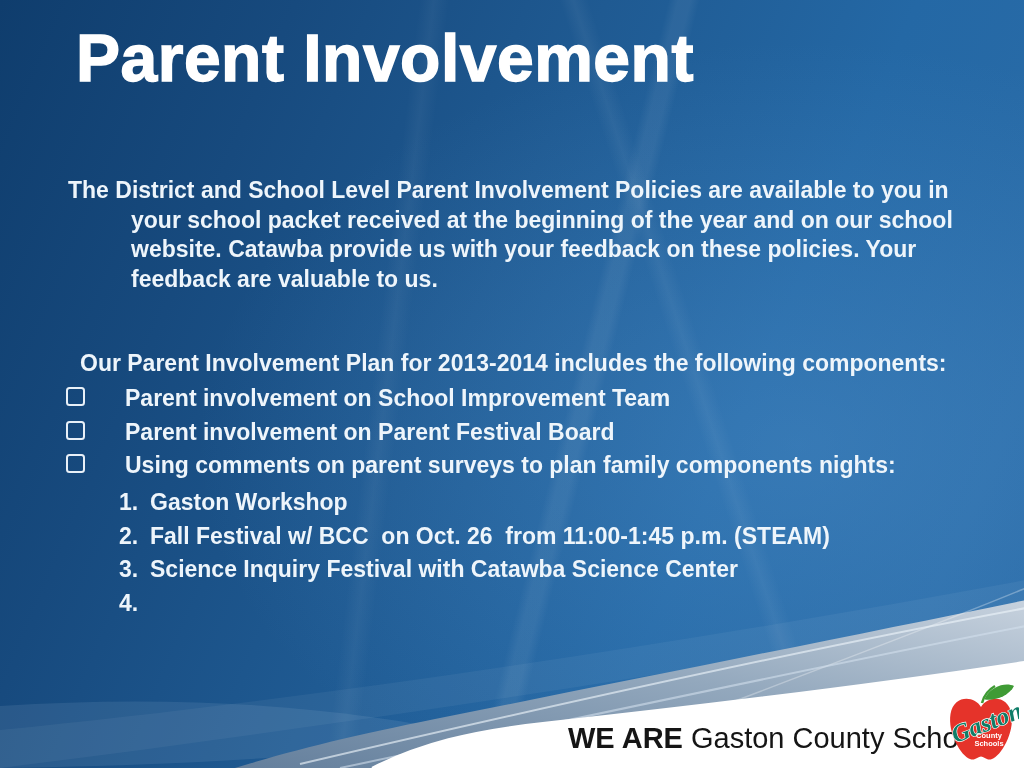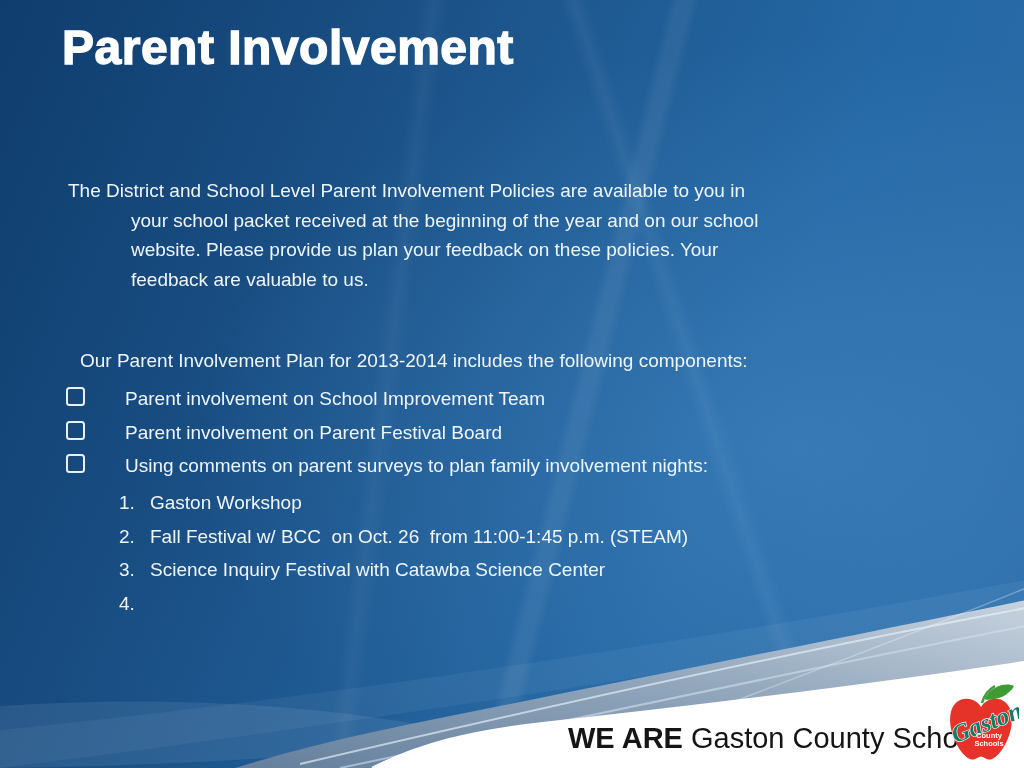--- a/index.html
+++ b/index.html
@@ -13,28 +13,28 @@
       linear-gradient(113deg, #0f3d6d 0%, #174a7e 22%, #1f5a92 45%, #2468a5 68%, #2a6ca8 88%, #2869a5 100%);
   }
   .streaks{
     position:absolute;inset:0;pointer-events:none;
     background:
       linear-gradient(104deg, transparent 55.0%, rgba(255,255,255,.06) 55.8%, rgba(255,255,255,.06) 56.8%, transparent 57.6%),
       linear-gradient(97deg, transparent 37.5%, rgba(255,255,255,.045) 38.8%, transparent 40.2%),
       linear-gradient(72deg, transparent 63.5%, rgba(255,255,255,.05) 64.6%, transparent 65.8%);
   }
   .title{
-    position:absolute;left:62px;top:20px;
+    position:absolute;left:76px;top:20px;
     margin:0;
-    font-size:48px;font-weight:bold;
+    font-size:66px;font-weight:bold;
     letter-spacing:.5px;
     color:#ffffff;
     -webkit-text-stroke:1.4px #ffffff;
   }
-  .body-text{color:#eef5fb;font-size:19px;}
+  .body-text{color:#eef5fb;font-size:23px;font-weight:bold;}
   .para{position:absolute;left:68px;top:176px;line-height:29.5px;}
   .para .pline{white-space:pre;}
   .para .indent{margin-left:63px;}
   .plan-heading{position:absolute;left:80px;top:350px;white-space:pre;}
   .checklist{position:absolute;left:66px;top:383px;}
   .check-item{display:flex;align-items:flex-start;height:33.5px;}
   .checkbox{
     flex:0 0 auto;
     width:15px;height:15px;margin-top:4px;
     border:2.5px solid #e8f0f8;border-radius:3.5px;
@@ -58,38 +58,38 @@
 
 <div class="slide">
 
   <div class="streaks"></div>
 
   <h1 class="title">Parent Involvement</h1>
 
   <div class="para body-text">
     <div class="pline">The District and School Level Parent Involvement Policies are available to you in</div>
     <div class="pline indent">your school packet received at the beginning of the year and on our school</div>
-    <div class="pline indent">website. Please provide us plan your feedback on these policies. Your</div>
+    <div class="pline indent">website. Catawba provide us with your feedback on these policies. Your</div>
     <div class="pline indent">feedback are valuable to us.</div>
   </div>
 
   <div class="plan-heading body-text">Our Parent Involvement Plan for 2013-2014 includes the following components:</div>
 
   <div class="checklist body-text">
     <div class="check-item">
       <span class="checkbox"></span>
       <span class="check-label">Parent involvement on School Improvement Team</span>
     </div>
     <div class="check-item">
       <span class="checkbox"></span>
       <span class="check-label">Parent involvement on Parent Festival Board</span>
     </div>
     <div class="check-item">
       <span class="checkbox"></span>
-      <span class="check-label">Using comments on parent surveys to plan family involvement nights:</span>
+      <span class="check-label">Using comments on parent surveys to plan family components nights:</span>
     </div>
   </div>
 
   <div class="numlist body-text">
     <div class="num-item">
       <span class="num-marker">1.</span>
       <span class="num-label">Gaston Workshop</span>
     </div>
     <div class="num-item">
       <span class="num-marker">2.</span>

